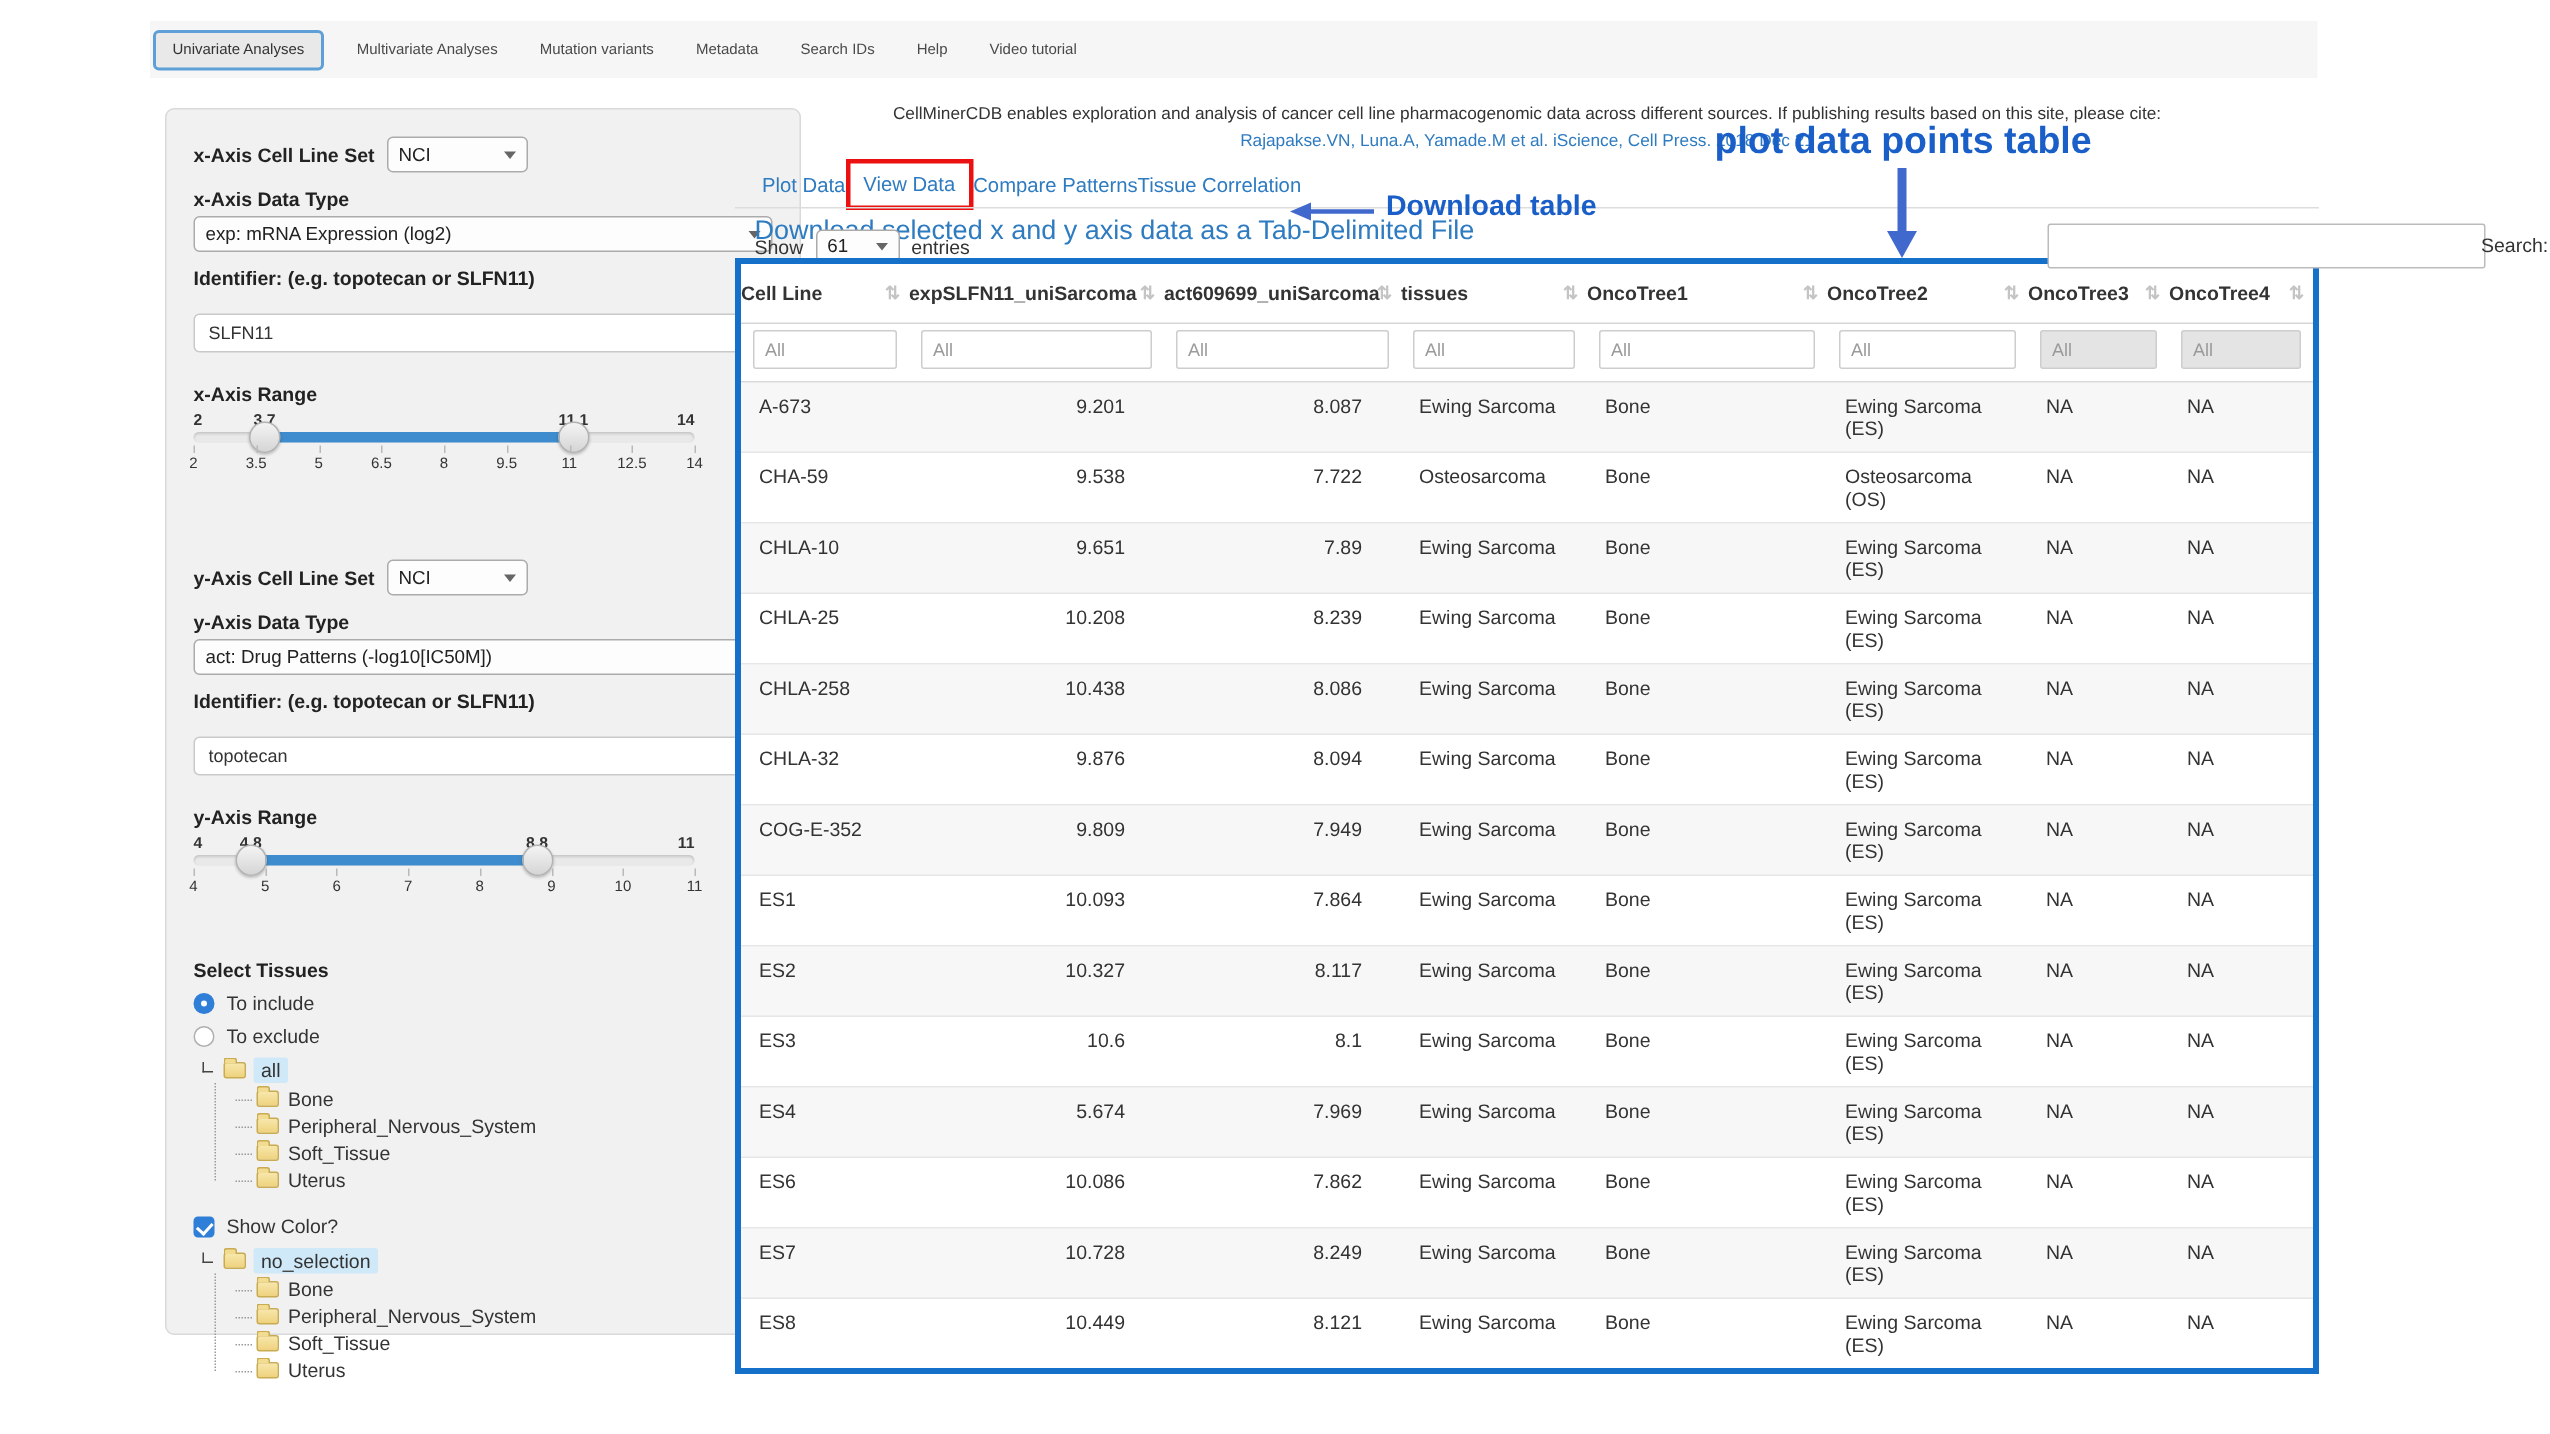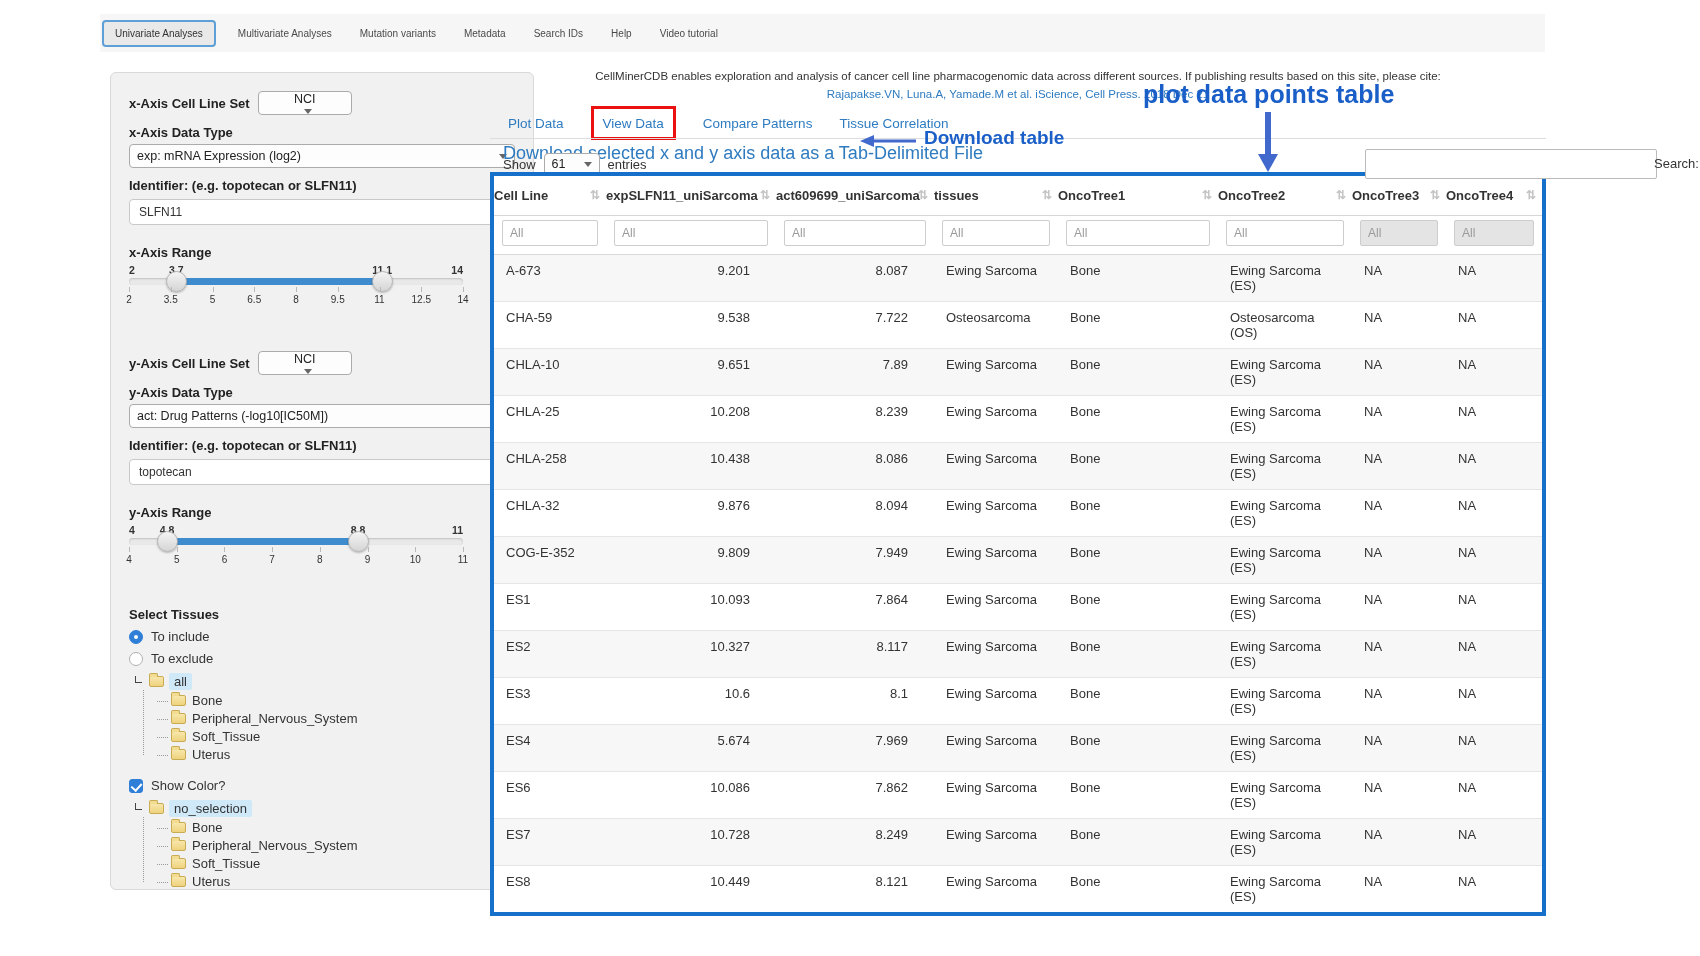--- a/index.html
+++ b/index.html
@@ -26,24 +26,24 @@
   
   .panel{position:absolute;left:110px;top:72px;width:424px;height:818px;background:#f1f1f1;
          border:1px solid #d9d9d9;border-radius:6px;padding:16px 18px;font-size:13px;}
   .lbl{font-weight:bold;color:#222;margin:10px 0 4px;}
   .row-inline{display:flex;align-items:center;gap:8px;margin-top:2px;}
   .fakeselect{background:#fdfdfd;border:1px solid #ababab;border-radius:4px;height:24px;
               display:flex;align-items:center;justify-content:space-between;
               padding:0 7px;font-size:12.5px;color:#222;cursor:pointer;}
   .fakeselect .chev{width:0;height:0;border-left:4px solid transparent;border-right:4px solid transparent;
                     border-top:5px solid #666;margin-left:6px;flex:none;}
-  .sel-inline{width:94px;flex-direction:column;}
+  .sel-inline{width:94px;}
   .sel-full{width:100%;margin:2px 0 4px;gap:48px;}
   .txt-input{width:100%;height:26px;border:1px solid #c9c9c9;border-radius:4px;background:#fff;
-             font-family:"Liberation Sans",sans-serif;font-size:12px;color:#333;padding:0 9px;margin:2px 0 4px;}
+             font-family:"Liberation Sans",sans-serif;font-size:12px;color:#333;padding:0 9px;margin:12px 0 4px;}
 
   
   .slider{position:relative;width:334px;margin:2px 0 0 0;}
   .sl-top{position:relative;height:14px;font-size:10.5px;font-weight:bold;color:#333;}
   .sl-top span{position:absolute;transform:translateX(-50%);}
   .sl-top span.edge-l{left:0;transform:none;}
   .sl-top span.edge-r{right:0;left:auto;transform:none;}
   .sl-track{position:relative;height:7px;background:#e9e9e9;border-radius:4px;
             box-shadow:inset 0 1px 2px rgba(0,0,0,.18);}
   .sl-fill{position:absolute;top:0;bottom:0;background:var(--slider-blue);}
@@ -76,21 +76,21 @@
   .tree-rootlabel{padding:1px 5px;border-radius:2px;}
   .tree-rootlabel.hl{background:#cfe9f8;}
   ul.tree-children{list-style:none;margin:2px 0 0 0;padding:0 0 0 14px;position:relative;}
   ul.tree-children::before{content:"";position:absolute;left:8px;top:-2px;bottom:9px;border-left:1px dotted #9a9a9a;}
   ul.tree-children li{position:relative;display:flex;align-items:center;gap:6px;padding:1px 0 2px 22px;}
   ul.tree-children li::before{content:"";position:absolute;left:8px;top:50%;width:11px;border-top:1px dotted #9a9a9a;}
 
   
   .citation1{position:absolute;left:490px;top:70px;width:1056px;text-align:center;font-size:11.5px;color:#333;}
   .citation2{position:absolute;left:490px;top:88px;width:1056px;text-align:center;font-size:11.5px;color:var(--link-blue);}
-  .maintabs{position:absolute;left:508px;top:106px;height:34px;display:flex;align-items:center;gap:27px;}
+  .maintabs{position:absolute;left:508px;top:106px;height:34px;display:flex;align-items:center;}
   .maintab{font-size:13.5px;color:var(--link-blue);cursor:pointer;white-space:nowrap;}
   .maintab-box{border:3px solid var(--annot-red);padding:5px 9px;}
   .tabs-underline{position:absolute;left:490px;top:138px;width:1056px;height:1px;background:#ddd;}
   .dl-link{position:absolute;left:503px;top:143px;font-size:18px;color:var(--link-blue);cursor:pointer;text-align:right;}
   .show-row{position:absolute;left:503px;top:153px;display:flex;align-items:center;gap:8px;font-size:13px;color:#333;}
   .show-select{width:56px;height:22px;background:#fdfdfd;}
   .search-input{position:absolute;left:1365px;top:149px;width:292px;height:30px;border:1px solid #bbb;
                 border-radius:2px;background:#fff;z-index:6;font-family:"Liberation Sans",sans-serif;
                 font-size:13px;padding:0 8px;}
   .search-label{position:absolute;left:1654px;top:156px;font-size:13px;color:#333;z-index:6;}
@@ -177,21 +177,21 @@
           <span class="ticklab" style="left: 62.5%;">9.5</span>
           <span class="tickline" style="left: 75%;"></span>
           <span class="ticklab" style="left: 75%;">11</span>
           <span class="tickline" style="left: 87.5%;"></span>
           <span class="ticklab" style="left: 87.5%;">12.5</span>
           <span class="tickline" style="left: 100%;"></span>
           <span class="ticklab" style="left: 100%;">14</span>
         </div>
       </div>
 
-    <div class="row-inline" style="margin-top:42px">
+    <div class="row-inline" style="margin-top:54px">
       <span class="lbl" style="margin:0">y-Axis Cell Line Set</span>
       <div class="fakeselect sel-inline">
         <span>NCI</span>
         <span class="chev"></span>
       </div>
     </div>
 
     <div class="lbl">y-Axis Data Type</div>
     <div class="fakeselect sel-full">
       <span>act: Drug Patterns (-log10[IC50M])</span>

